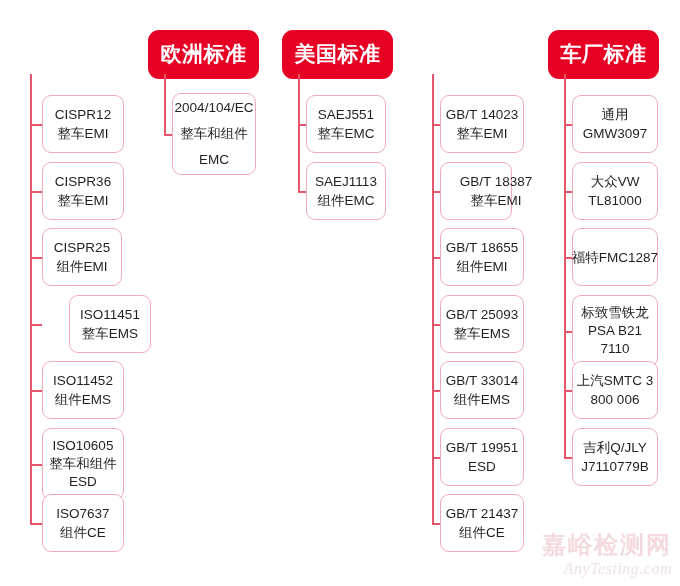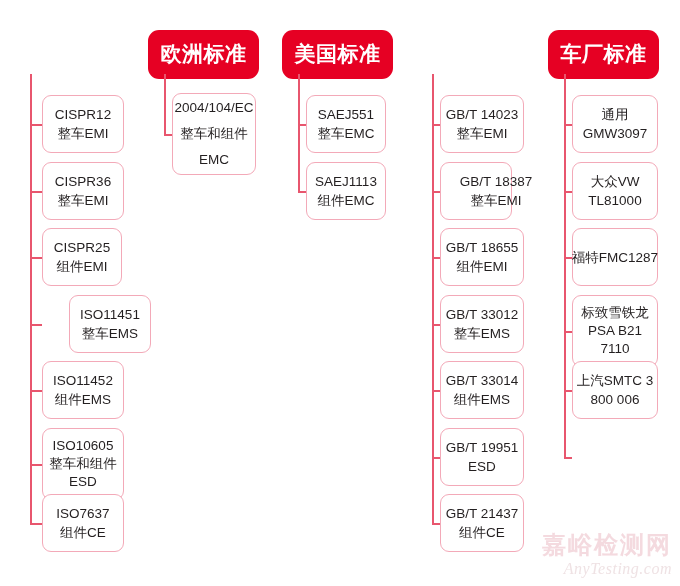--- a/index.html
+++ b/index.html
@@ -183,21 +183,21 @@
       <div class="node-line">GB/T 18387</div>
       <div class="node-line">整车EMI</div>
     </div>
     <div class="branch" style="left: 432px; top: 191px; width: 8px;"></div>
     <div class="node" style="left: 440px; top: 228px; width: 84px; height: 58px;">
       <div class="node-line">GB/T 18655</div>
       <div class="node-line">组件EMI</div>
     </div>
     <div class="branch" style="left: 432px; top: 257px; width: 8px;"></div>
     <div class="node" style="left: 440px; top: 294.5px; width: 84px; height: 58px;">
-      <div class="node-line">GB/T 33012</div>
+      <div class="node-line">GB/T 25093</div>
       <div class="node-line">整车EMS</div>
     </div>
     <div class="branch" style="left: 432px; top: 324px; width: 8px;"></div>
     <div class="node" style="left: 440px; top: 361px; width: 84px; height: 58px;">
       <div class="node-line">GB/T 33014</div>
       <div class="node-line">组件EMS</div>
     </div>
     <div class="branch" style="left: 432px; top: 390px; width: 8px;"></div>
     <div class="node" style="left: 440px; top: 427.5px; width: 84px; height: 58px;">
       <div class="node-line">GB/T 19951</div>
@@ -231,20 +231,24 @@
       <div class="node-line">标致雪铁龙</div>
       <div class="node-line">PSA B21</div>
       <div class="node-line">7110</div>
     </div>
     <div class="branch" style="left: 564px; top: 331px; width: 8px;"></div>
     <div class="node" style="left: 572px; top: 361px; width: 86px; height: 58px;">
       <div class="node-line">上汽SMTC 3</div>
       <div class="node-line">800 006</div>
     </div>
     <div class="branch" style="left: 564px; top: 390px; width: 8px;"></div>
+    <div class="node" style="left: 572px; top: 427.5px; width: 86px; height: 58px;">
+      <div class="node-line">吉利Q/JLY</div>
+      <div class="node-line">J7110779B</div>
+    </div>
     <div class="branch" style="left: 564px; top: 457px; width: 8px;"></div>
     <div class="trunk" style="left: 564px; top: 74px; height: 384.5px;"></div>
   </div>
 
 <div id="watermark">
   <div class="wm-cn">嘉峪检测网</div>
   <div class="wm-en">AnyTesting.com</div>
 </div>
 
 </body></html>

